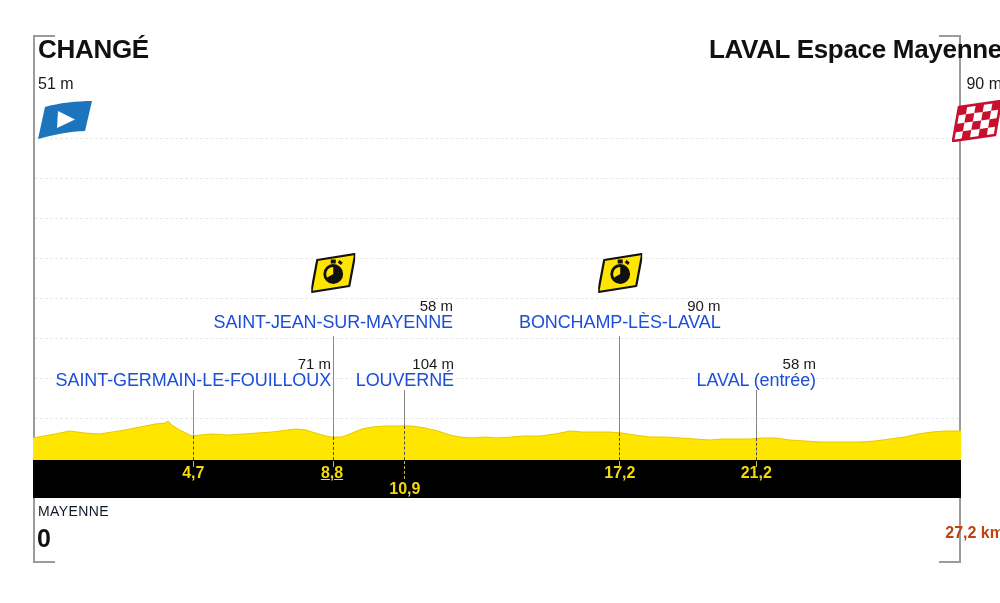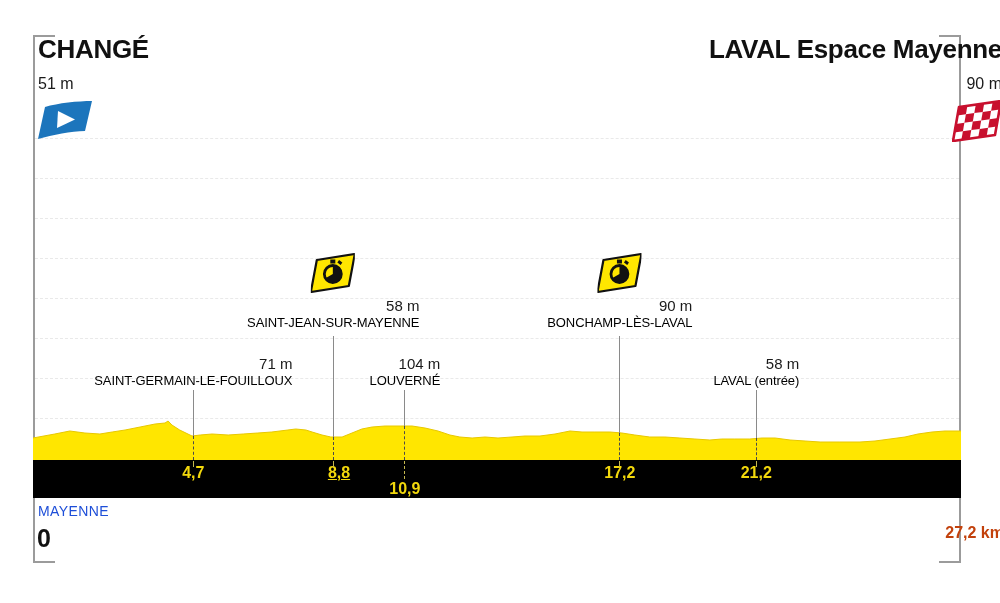--- a/index.html
+++ b/index.html
@@ -17,30 +17,30 @@
   .hdr .flag{margin-top:7px;display:inline-block;}
   
   .gridline{position:absolute;left:35px;width:924px;height:0;border-top:1px dashed #e9e9e9;}
   
   .profile-svg{position:absolute;left:33px;top:400px;}
   
   .wp{position:absolute;transform:translateX(-50%);text-align:right;white-space:nowrap;}
   .wp{top:356px;}
   .wp.tc{top:253px;}
   .wp-elev{font-size:15px;line-height:15px;color:#1a1a1a;}
-  .wp-name{font-size:13px;line-height:15px;margin-top:2px;color:#000000;letter-spacing:-0.1px;}
+  .wp-name{font-size:18px;line-height:15px;margin-top:2px;color:#1d4ed8;letter-spacing:-0.1px;}
   .wp .tc-flag{display:block;margin:0 auto 5px auto;}
   .vline{position:absolute;width:0;}
   
   .kmbar{position:absolute;left:33px;top:460px;width:928px;height:38px;background:#000;}
   .km-num{position:absolute;transform:translateX(-50%);font-size:16px;font-weight:bold;
           color:#f2d80c;top:464px;white-space:nowrap;}
   .km-num.row2{top:480px;}
   
-  .dept{position:absolute;left:38px;top:503px;font-size:14px;letter-spacing:0.4px;color:#1d4ed8;}
+  .dept{position:absolute;left:38px;top:503px;font-size:14px;letter-spacing:0.4px;color:#0f172a;}
   .km-start{position:absolute;left:37px;top:524px;font-size:25px;font-weight:bold;color:#111;}
   .km-total{position:absolute;right:42px;top:524px;font-size:16px;font-weight:bold;color:#c2410c;}
 </style>
 </head>
 <body>
 
 <div class="stage">
     <div class="gridline" style="top: 418px;"></div>
     <div class="gridline" style="top: 378px;"></div>
     <div class="gridline" style="top: 338px;"></div>
@@ -126,21 +126,21 @@
     <div class="wp-name">BONCHAMP-LÈS-LAVAL</div>
   </div>
 
   <div class="wp" style="left: 756.294px;">
     <div class="wp-elev">58 m</div>
     <div class="wp-name">LAVAL (entrée)</div>
   </div>
 
   <div class="kmbar"></div>
   <div class="km-num" style="left: 193.353px;">4,7</div>
-  <div class="km-num" style="left: 339px; text-decoration: underline;">8,8</div>
+  <div class="km-num" style="left: 332px; text-decoration: underline;">8,8</div>
   <div class="km-num row2" style="left: 404.882px;">10,9</div>
   <div class="km-num" style="left: 619.824px;">17,2</div>
   <div class="km-num" style="left: 756.294px;">21,2</div>
 
   <div class="dept">MAYENNE</div>
   <div class="km-start">0</div>
   <div class="km-total">27,2 km</div>
 
 <div class="vline" style="left: 192.853px; top: 390px; height: 45.8333px; border-left: 1px solid rgb(138, 138, 138);"></div>
     <div class="vline" style="left: 192.853px; top: 435.833px; height: 24.1667px; border-left: 1px dashed rgb(74, 74, 74);"></div>

